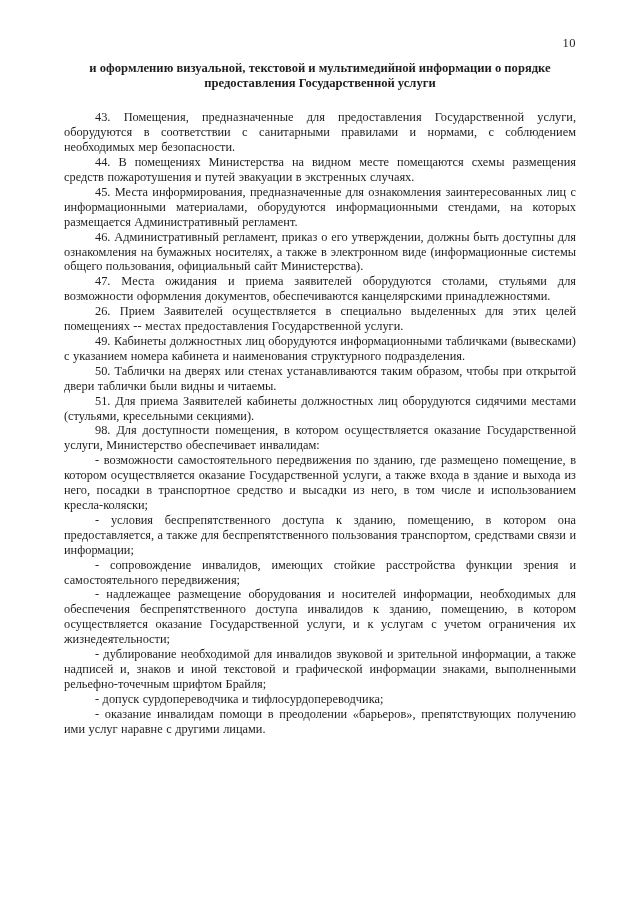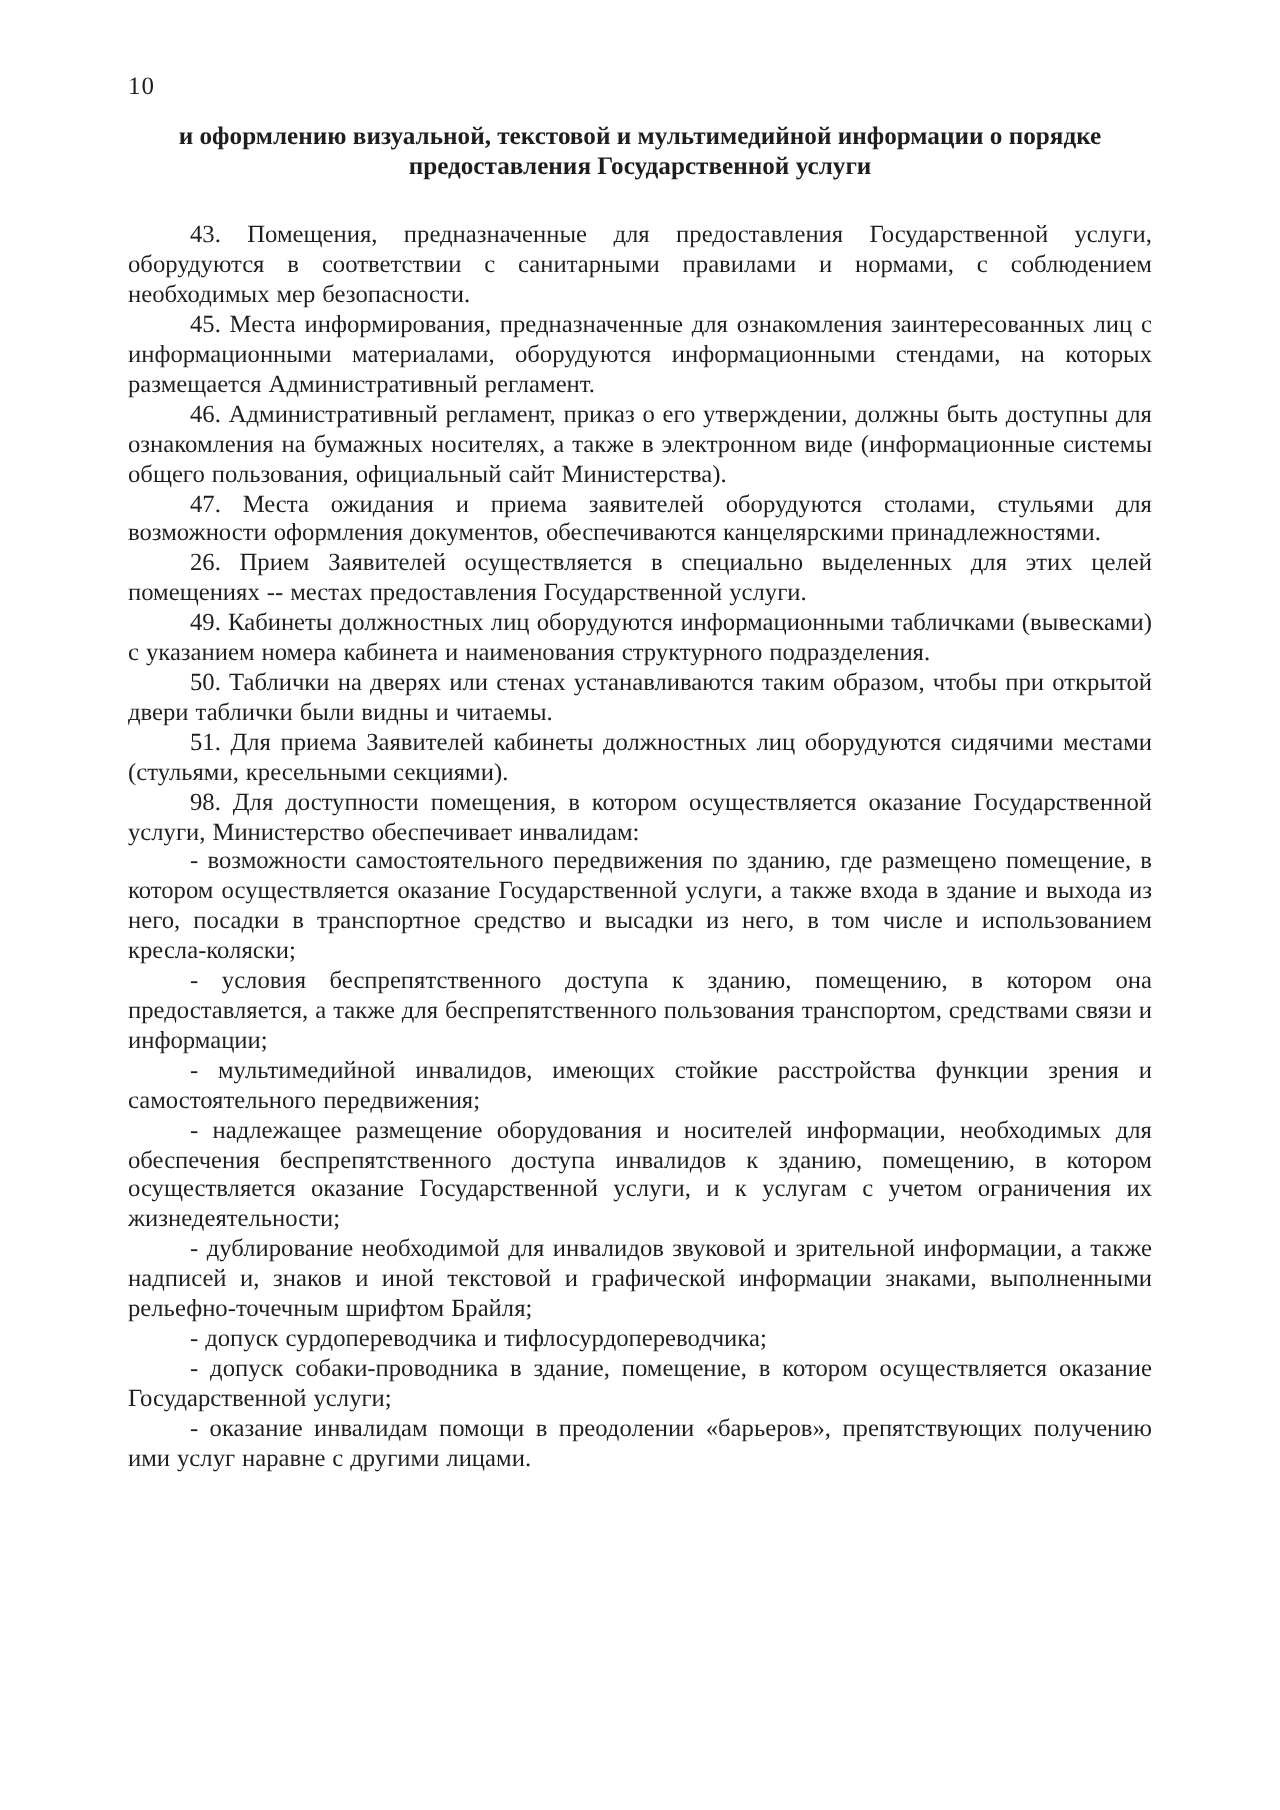--- a/index.html
+++ b/index.html
@@ -16,21 +16,21 @@
     font-family: "Liberation Serif", "DejaVu Serif", serif;
     color: #1e1e1e;
   }
   .content {
     position: absolute;
     left: 64px;
     top: 36px;
     width: 512px;
   }
   .page-number {
-    text-align: left;
+    text-align: right;
     font-size: 12.5px;
     line-height: 15px;
     margin-bottom: 10px;
     letter-spacing: 0.5px;
   }
   .heading {
     text-align: center;
     font-weight: bold;
     font-size: 12.6px;
     line-height: 15.2px;
@@ -48,31 +48,31 @@
 </style>
 </head>
 <body>
 
 <div class="page">
   <div class="content">
     <div class="page-number">10</div>
     <div class="heading">и оформлению визуальной, текстовой и мультимедийной информации о порядке предоставления Государственной услуги</div>
     <div class="body-text">
       <p>43. Помещения, предназначенные для предоставления Государственной услуги, оборудуются в соответствии с санитарными правилами и нормами, с соблюдением необходимых мер безопасности.</p>
+      <p>44. В помещениях Министерства на видном месте помещаются схемы размещения средств пожаротушения и путей эвакуации в экстренных случаях.</p>
       <p>45. Места информирования, предназначенные для ознакомления заинтересованных лиц с информационными материалами, оборудуются информационными стендами, на которых размещается Административный регламент.</p>
       <p>46. Административный регламент, приказ о его утверждении, должны быть доступны для ознакомления на бумажных носителях, а также в электронном виде (информационные системы общего пользования, официальный сайт Министерства).</p>
       <p>47. Места ожидания и приема заявителей оборудуются столами, стульями для возможности оформления документов, обеспечиваются канцелярскими принадлежностями.</p>
       <p>26. Прием Заявителей осуществляется в специально выделенных для этих целей помещениях -- местах предоставления Государственной услуги.</p>
       <p>49. Кабинеты должностных лиц оборудуются информационными табличками (вывесками) с указанием номера кабинета и наименования структурного подразделения.</p>
       <p>50. Таблички на дверях или стенах устанавливаются таким образом, чтобы при открытой двери таблички были видны и читаемы.</p>
       <p>51. Для приема Заявителей кабинеты должностных лиц оборудуются сидячими местами (стульями, кресельными секциями).</p>
       <p>98. Для доступности помещения, в котором осуществляется оказание Государственной услуги, Министерство обеспечивает инвалидам:</p>
       <p>- возможности самостоятельного передвижения по зданию, где размещено помещение, в котором осуществляется оказание Государственной услуги, а также входа в здание и выхода из него, посадки в транспортное средство и высадки из него, в том числе и использованием кресла-коляски;</p>
       <p>- условия беспрепятственного доступа к зданию, помещению, в котором она предоставляется, а также для беспрепятственного пользования транспортом, средствами связи и информации;</p>
-      <p>- мультимедийной инвалидов, имеющих стойкие расстройства функции зрения и самостоятельного передвижения;</p>
+      <p>- сопровождение инвалидов, имеющих стойкие расстройства функции зрения и самостоятельного передвижения;</p>
       <p>- надлежащее размещение оборудования и носителей информации, необходимых для обеспечения беспрепятственного доступа инвалидов к зданию, помещению, в котором осуществляется оказание Государственной услуги, и к услугам с учетом ограничения их жизнедеятельности;</p>
       <p>- дублирование необходимой для инвалидов звуковой и зрительной информации, а также надписей и, знаков и иной текстовой и графической информации знаками, выполненными рельефно-точечным шрифтом Брайля;</p>
       <p>- допуск сурдопереводчика и тифлосурдопереводчика;</p>
-      <p>- допуск собаки-проводника в здание, помещение, в котором осуществляется оказание Государственной услуги;</p>
       <p>- оказание инвалидам помощи в преодолении «барьеров», препятствующих получению ими услуг наравне с другими лицами.</p>
     </div>
   </div>
 </div>
 
 </body></html>

